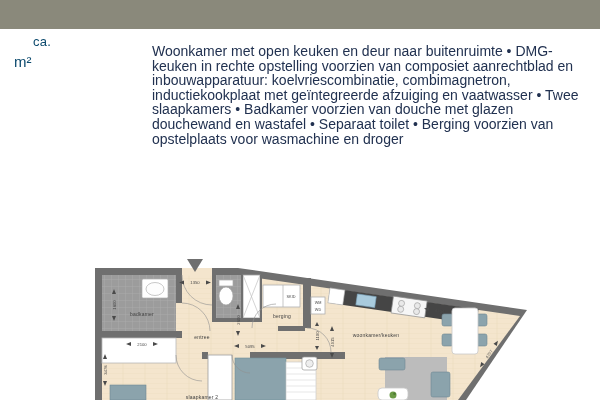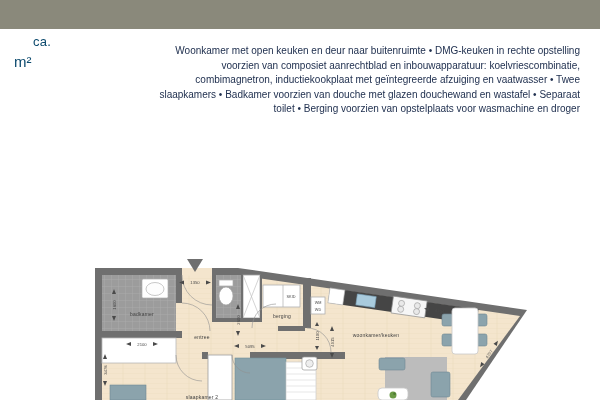--- a/index.html
+++ b/index.html
@@ -24,21 +24,21 @@
     font-size:92px;line-height:0.82;letter-spacing:-5px;
     font-family:"DejaVu Sans", sans-serif;
   }
   .area-unit{
     font-size:15px;margin-top:4px;margin-left:6px;
     font-family:Liberation Sans, sans-serif;
     text-align:right;
   }
   .description{
     position:absolute;left:152px;top:44px;width:428px;
-    font-size:10px;line-height:14.6px;color:#213150;text-align:right;
+    font-size:14px;line-height:14.6px;color:#213150;
   }
   .floorplan{
     position:absolute;left:90px;top:258px;width:445px;height:142px;
   }
   svg text{font-family:"Liberation Sans", sans-serif;}
   .room-label{font-size:5px;fill:#3f3f3f;letter-spacing:.2px;text-anchor:middle;}
   .small-label{font-size:3.8px;fill:#4a4a4a;text-anchor:middle;}
   .dim text{font-size:4.2px;fill:#4a4a4a;text-anchor:middle;}
   .dim polygon{fill:#4a4a4a;}
 </style>

